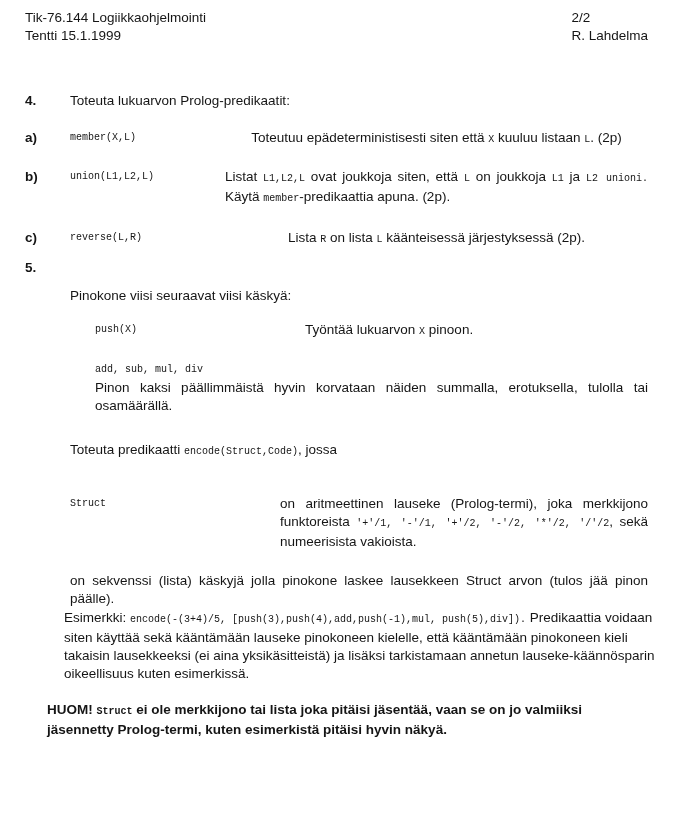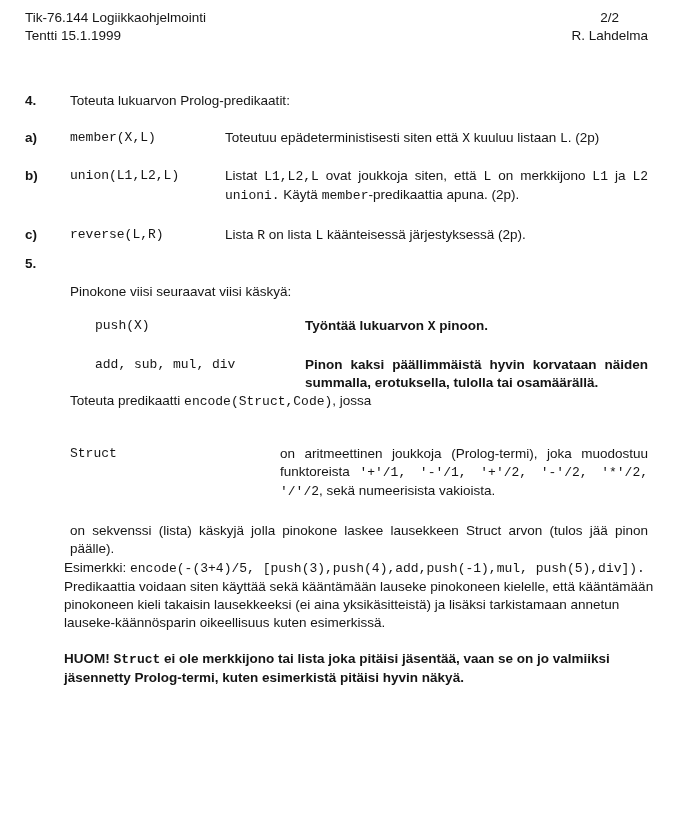--- a/index.html
+++ b/index.html
@@ -9,68 +9,68 @@
     width: 674px;
     height: 814px;
     margin: 0 auto;
     background: #ffffff;
     color: #151515;
     font-family: "Liberation Sans", sans-serif;
     font-size: 13.5px;
     line-height: 18px;
     overflow: hidden;
   }
-  .mono { font-family: "Liberation Mono", "DejaVu Sans Mono", monospace; font-size: 13px; }
+  .mono { font-family: "Liberation Mono", "DejaVu Sans Mono", monospace; font-size: 10px; }
 
   header {
     display: flex;
     justify-content: space-between;
     padding: 9px 26px 0 25px;
   }
-  .h-right { text-align: center; }
+  .h-right { text-align: left; }
 
   main { padding: 0 26px 0 25px; }
 
   .q-title-row { display: flex; margin-top: 47px; }
   .q-num { width: 45px; font-weight: bold; }
 
   .item-row { display: flex; margin-top: 19px; }
   .item-row.gap-c { margin-top: 21px; }
   .item-label { width: 45px; font-weight: bold; }
   .item-code { width: 155px; }
   .item-desc { flex: 1; text-align: justify; }
-  .item-desc.left { text-align: left; }
+  .item-desc.left { text-align: center; }
 
   .q5-num { margin-top: 10px; font-weight: bold; }
   .intro { margin-top: 10px; margin-left: 45px; }
 
   .cmd-row { display: flex; margin-left: 70px; }
   .cmd-row.first { margin-top: 16px; }
-  .cmd-row.second { margin-top: 20px; }
+  .cmd-row.second { margin-top: 20px; flex-direction: column; }
   .cmd-code { width: 210px; }
-  .cmd-desc { flex: 1; text-align: justify; font-weight: bold; }
+  .cmd-desc { flex: 1; text-align: justify; }
   .cmd-desc.left { text-align: left; }
 
-  .task-line { margin-left: 45px; }
+  .task-line { margin-top: 26px; margin-left: 45px; }
 
   .param-row { display: flex; margin-left: 45px; }
   .param-row.first { margin-top: 34px; }
   .param-row.second { margin-top: 21px; }
   .param-name { width: 210px; }
   .param-desc { flex: 1; text-align: justify; }
 
   .example-par {
     margin-top: 1px;
     margin-left: 39px;
     margin-right: -12px;
     width: 596px;
   }
   .note-par {
     margin-top: 18px;
-    margin-left: 39px;
+    margin-left: 22px;
     margin-right: -12px;
     width: 596px;
     font-weight: bold;
   }
 </style>
 </head>
 <body>
 
 <div class="page">
 
@@ -94,21 +94,21 @@
 
     <div class="item-row">
       <div class="item-label">a)</div>
       <div class="item-code mono">member(X,L)</div>
       <div class="item-desc left"><span>Toteutuu epädeterministisesti siten että </span><span class="mono">X</span><span> kuuluu listaan </span><span class="mono">L</span><span>. (2p)</span></div>
     </div>
 
     <div class="item-row">
       <div class="item-label">b)</div>
       <div class="item-code mono">union(L1,L2,L)</div>
-      <div class="item-desc"><span>Listat </span><span class="mono">L1,L2,L</span><span> ovat joukkoja siten, että </span><span class="mono">L</span><span> on merkkijono </span><span class="mono">L1</span><span> ja </span><span class="mono">L2 unioni.</span><span> Käytä </span><span class="mono">member</span><span>-predikaattia apuna. (2p).</span></div>
+      <div class="item-desc"><span>Listat </span><span class="mono">L1,L2,L</span><span> ovat joukkoja siten, että </span><span class="mono">L</span><span> on joukkoja </span><span class="mono">L1</span><span> ja </span><span class="mono">L2 unioni.</span><span> Käytä </span><span class="mono">member</span><span>-predikaattia apuna. (2p).</span></div>
     </div>
 
     <div class="item-row gap-c">
       <div class="item-label">c)</div>
       <div class="item-code mono">reverse(L,R)</div>
       <div class="item-desc left"><span>Lista </span><span class="mono">R</span><span> on lista </span><span class="mono">L</span><span> käänteisessä järjestyksessä (2p).</span></div>
     </div>
 
     <div class="q5-num">5.</div>
 
@@ -121,21 +121,21 @@
 
     <div class="cmd-row second">
       <div class="cmd-code mono">add, sub, mul, div</div>
       <div class="cmd-desc"><span>Pinon kaksi päällimmäistä hyvin korvataan näiden summalla, erotuksella, tulolla tai osamäärällä.</span></div>
     </div>
 
     <p class="task-line"><span>Toteuta predikaatti </span><span class="mono">encode(Struct,Code)</span><span>, jossa</span></p>
 
     <div class="param-row first">
       <div class="param-name mono">Struct</div>
-      <div class="param-desc"><span>on aritmeettinen joukkoja (Prolog-termi), joka muodostuu funktoreista </span><span class="mono">'+'/1, '-'/1, '+'/2, '-'/2, '*'/2, '/'/2</span><span>, sekä numeerisista vakioista.</span></div>
+      <div class="param-desc"><span>on aritmeettinen lauseke (Prolog-termi), joka merkkijono funktoreista </span><span class="mono">'+'/1, '-'/1, '+'/2, '-'/2, '*'/2, '/'/2</span><span>, sekä numeerisista vakioista.</span></div>
     </div>
 
     <div class="param-row second">
       <div class="param-desc"><span>on sekvenssi (lista) käskyjä jolla pinokone laskee lausekkeen Struct arvon (tulos jää pinon päälle).</span></div>
     </div>
 
     <p class="example-par"><span>Esimerkki: </span><span class="mono">encode(-(3+4)/5, [push(3),push(4),add,push(-1),mul, push(5),div]).</span><span> Predikaattia voidaan siten käyttää sekä kääntämään lauseke pinokoneen kielelle, että kääntämään pinokoneen kieli takaisin lausekkeeksi (ei aina yksikäsitteistä) ja lisäksi tarkistamaan annetun lauseke-käännösparin oikeellisuus kuten esimerkissä.</span></p>
 
     <p class="note-par"><span>HUOM! </span><span class="mono">Struct</span><span> ei ole merkkijono tai lista joka pitäisi jäsentää, vaan se on jo valmiiksi jäsennetty Prolog-termi, kuten esimerkistä pitäisi hyvin näkyä.</span></p>
 

